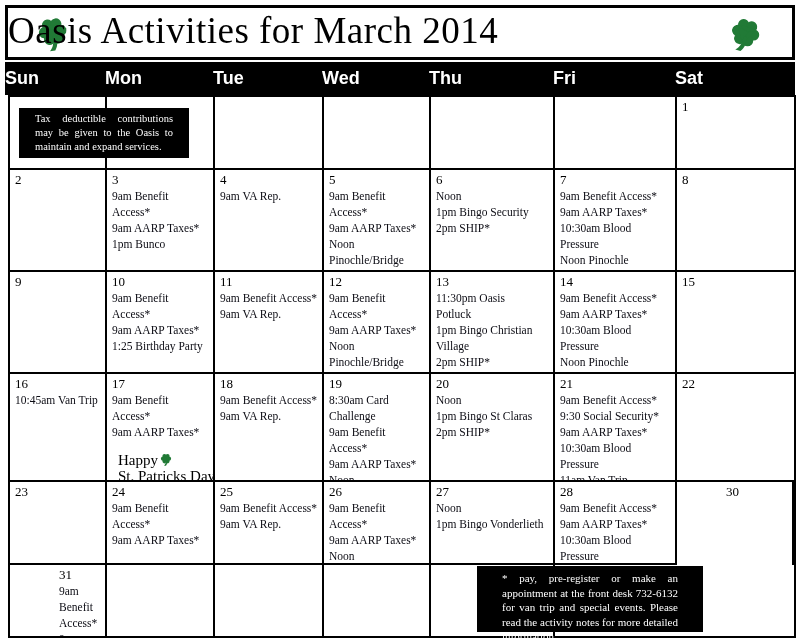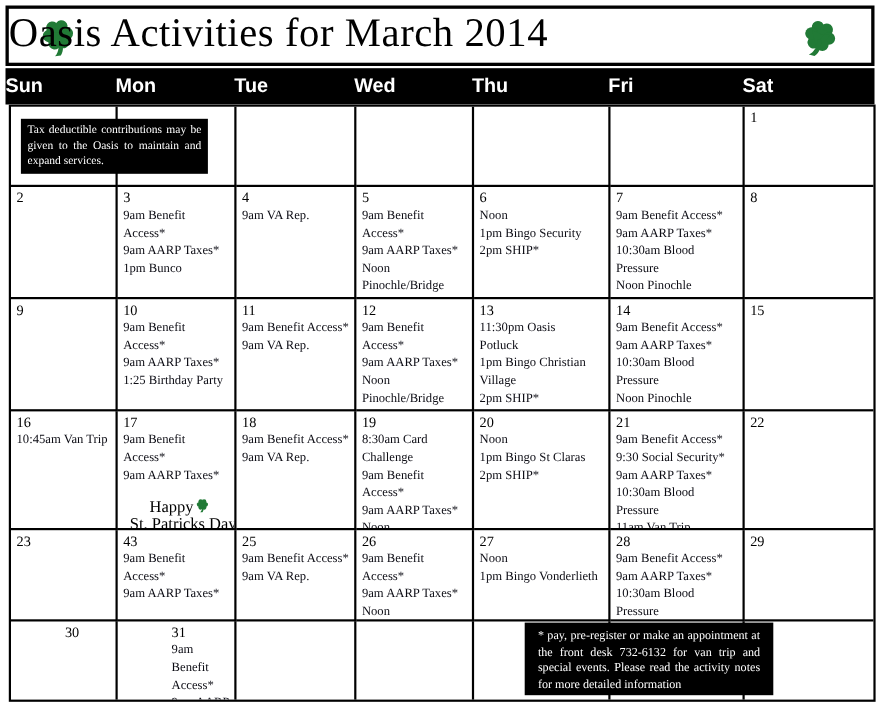--- a/index.html
+++ b/index.html
@@ -37,27 +37,27 @@
         box-sizing:border-box;padding:2px 4px 0 5px;overflow:hidden;}
   .cell.last-col{border-right:none;}
   .cell.last-row{border-bottom:none;margin-left:44px;}
   .date{font-size:13px;line-height:16px;color:#000;}
   .event{font-size:11.5px;line-height:16px;min-height:16px;color:#0c0c14;}
 
   
   .note{position:absolute;background:#000;color:#fff;text-align:justify;
         box-sizing:border-box;z-index:5;}
   .tax-note{left:19px;top:108px;width:170px;height:50px;
-            font-size:10.5px;line-height:14px;padding:4px 6px;}
+            font-size:10.5px;line-height:14px;padding:4px 16px;}
   .footer-note{left:477px;top:566px;width:226px;height:66px;
-               font-size:11px;line-height:14.5px;padding:5px 12px;}
+               font-size:11px;line-height:14.5px;padding:5px 25px;}
 
   
   .stpat{margin-top:12px;margin-left:6px;font-size:15px;line-height:16px;
-         color:#000;white-space:nowrap;text-align:center;}
+         color:#000;white-space:nowrap;}
   .stpat svg{vertical-align:-2px;margin-left:1px;}
 </style>
 </head>
 <body>
 
 <div class="page">
 
   <div class="title-bar">
     <span class="sham sham-left"><svg viewBox="0 0 64 64" width="38" height="42" aria-hidden="true">
           <g fill="#217a36">
@@ -267,21 +267,21 @@
         <div class="event">10:30am Blood Pressure</div>
         <div class="event">11am Van Trip</div>
       </div>
       <div class="cell last-col">
         <div class="date">22</div>
       </div>
       <div class="cell">
         <div class="date">23</div>
       </div>
       <div class="cell">
-        <div class="date">43</div>
+        <div class="date">24</div>
         <div class="event">9am Benefit Access*</div>
         <div class="event">9am AARP Taxes*</div>
       </div>
       <div class="cell">
         <div class="date">25</div>
         <div class="event">9am Benefit Access*</div>
         <div class="event">9am VA Rep.</div>
       </div>
       <div class="cell">
         <div class="date">26</div>
@@ -294,23 +294,20 @@
         <div class="event">Noon</div>
         <div class="event">1pm Bingo Vonderlieth</div>
       </div>
       <div class="cell">
         <div class="date">28</div>
         <div class="event">9am Benefit Access*</div>
         <div class="event">9am AARP Taxes*</div>
         <div class="event">10:30am Blood Pressure</div>
         <div class="event">Noon Pinochle</div>
       </div>
-      <div class="cell last-col">
-        <div class="date">29</div>
-      </div>
       <div class="cell last-row">
         <div class="date">30</div>
       </div>
       <div class="cell last-row">
         <div class="date">31</div>
         <div class="event">9am Benefit Access*</div>
         <div class="event">9am AARP Taxes*</div>
       </div>
       <div class="cell last-row">
         <div class="date"></div>

